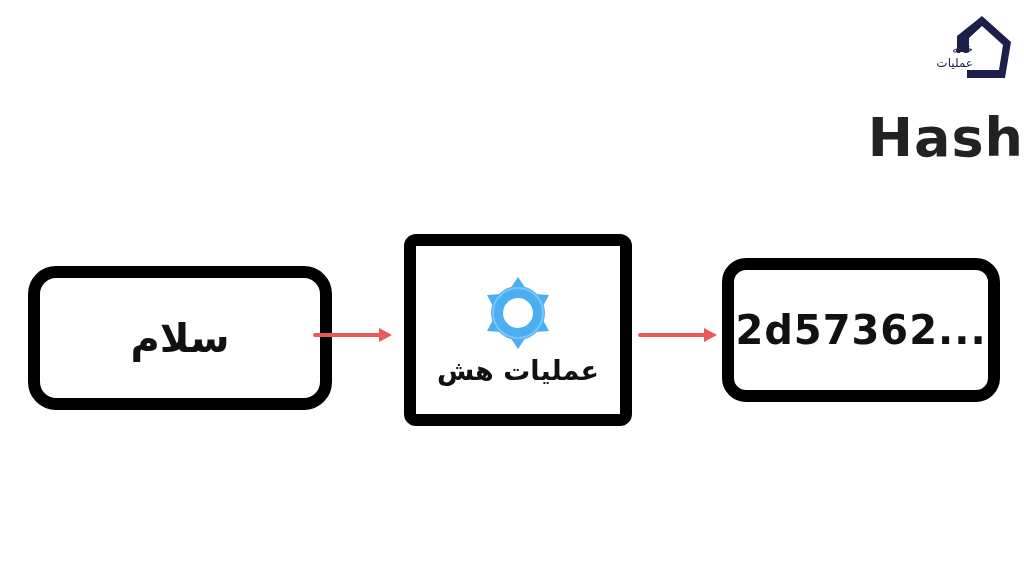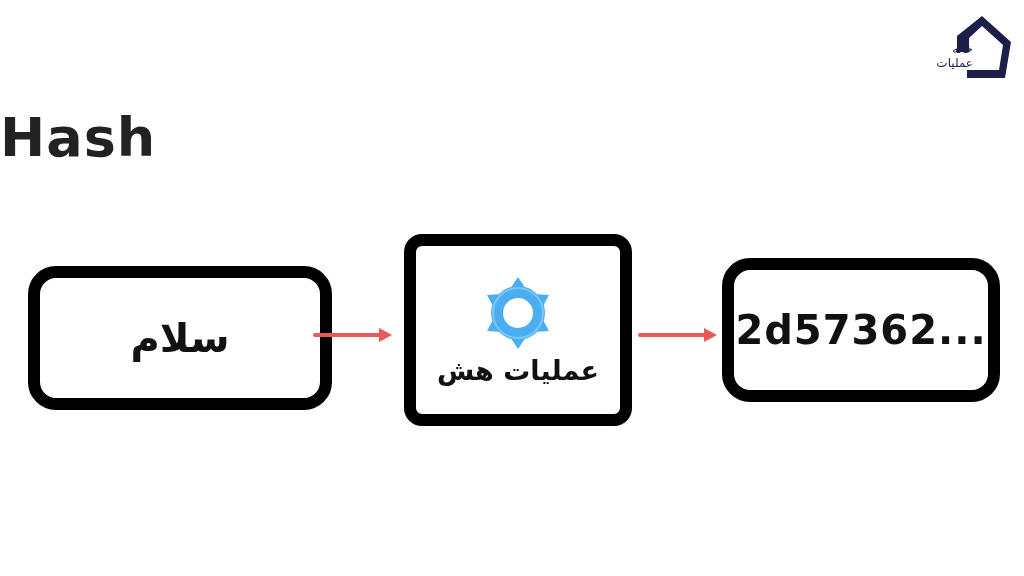--- a/index.html
+++ b/index.html
@@ -10,31 +10,31 @@
   }
   .logo { position:absolute; left:895px; top:12px; width:120px; height:72px; }
   .logo svg { position:absolute; right:0; top:0; }
   .logo-text {
     position:absolute; left:8px; top:30px; width:70px;
     font-family:"DejaVu Sans", sans-serif; font-size:12px; line-height:14px;
     color:#1c1f4a; text-align:right; direction:rtl;
   }
   .title {
     position:absolute; left:0; width:1024px; top:106px;
-    text-align:left; font-family:"DejaVu Sans", sans-serif;
+    text-align:right; font-family:"DejaVu Sans", sans-serif;
     font-weight:bold; font-size:54px; color:#222; letter-spacing:1px;
   }
   .box {
     position:absolute; background:#fff; border:12px solid #000;
     border-radius:28px; box-sizing:border-box;
     display:flex; flex-direction:column; align-items:center; justify-content:center;
   }
   .box-input { left:28px; top:266px; width:304px; height:144px; }
-  .box-process { left:404px; top:234px; width:228px; height:192px; border-radius:18px; }
-  .box-output { left:722px; top:258px; width:278px; height:144px; }
+  .box-process { left:404px; top:234px; width:228px; height:192px; border-radius:12px; }
+  .box-output { left:722px; top:258px; width:278px; height:144px;border-radius:24px; }
   .rtl-text {
     direction:rtl; font-family:"DejaVu Sans", sans-serif; font-weight:bold; color:#111;
   }
   .box-input .rtl-text { font-size:40px; }
   .box-process .rtl-text { font-size:27px; margin-top:4px; }
   .hash-text {
     font-family:"DejaVu Sans", sans-serif; font-weight:bold; font-size:40px;
     color:#111; letter-spacing:1px;
   }
   .arrow { position:absolute; height:16px; }

